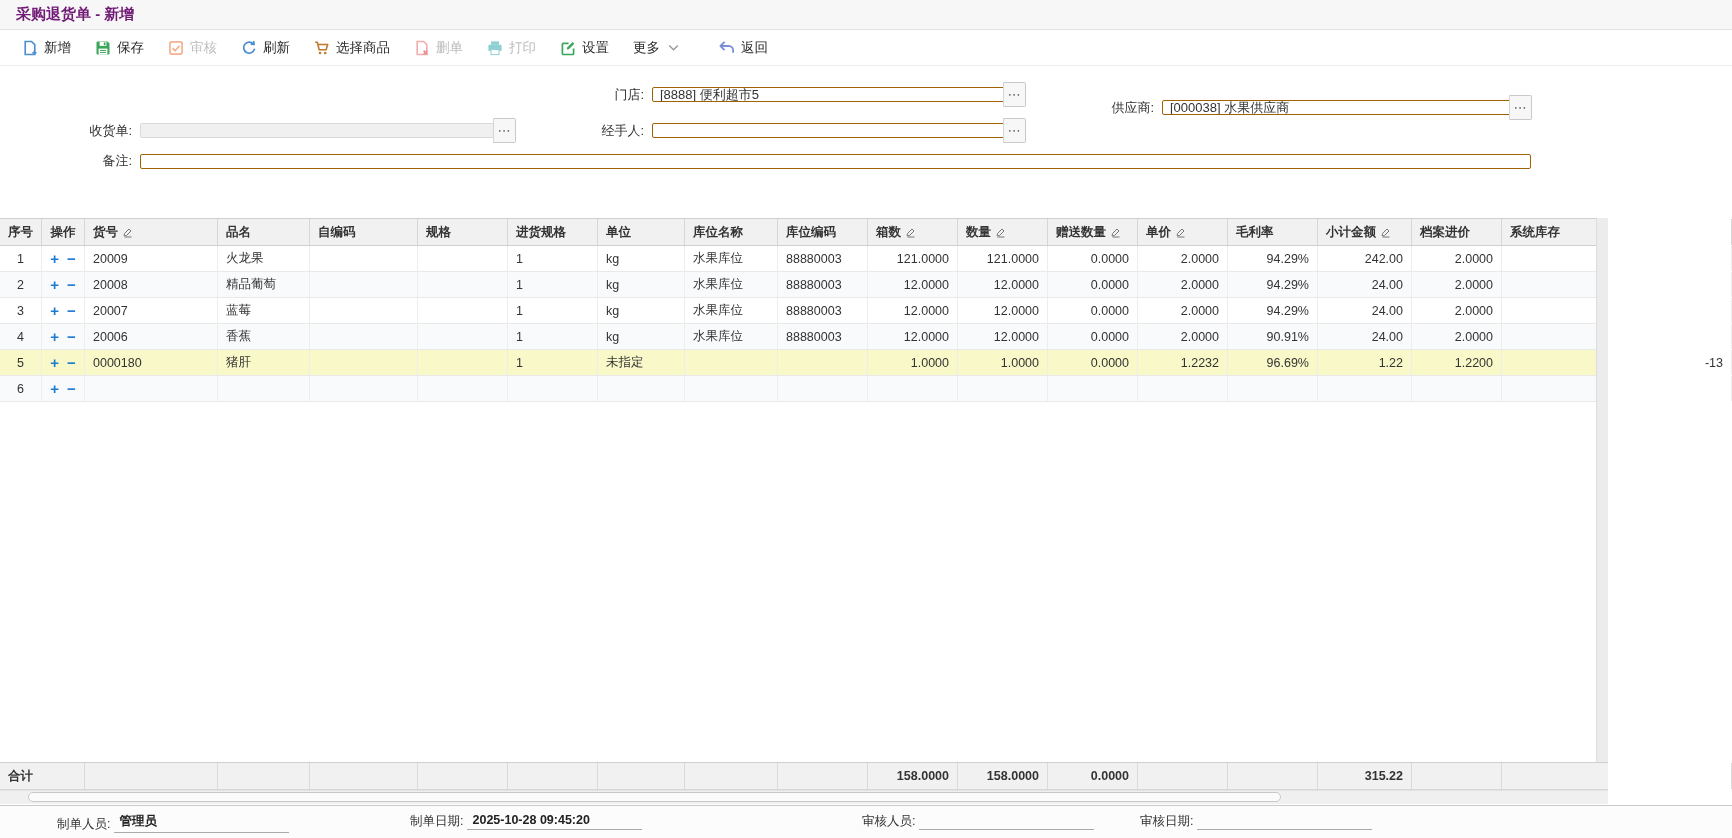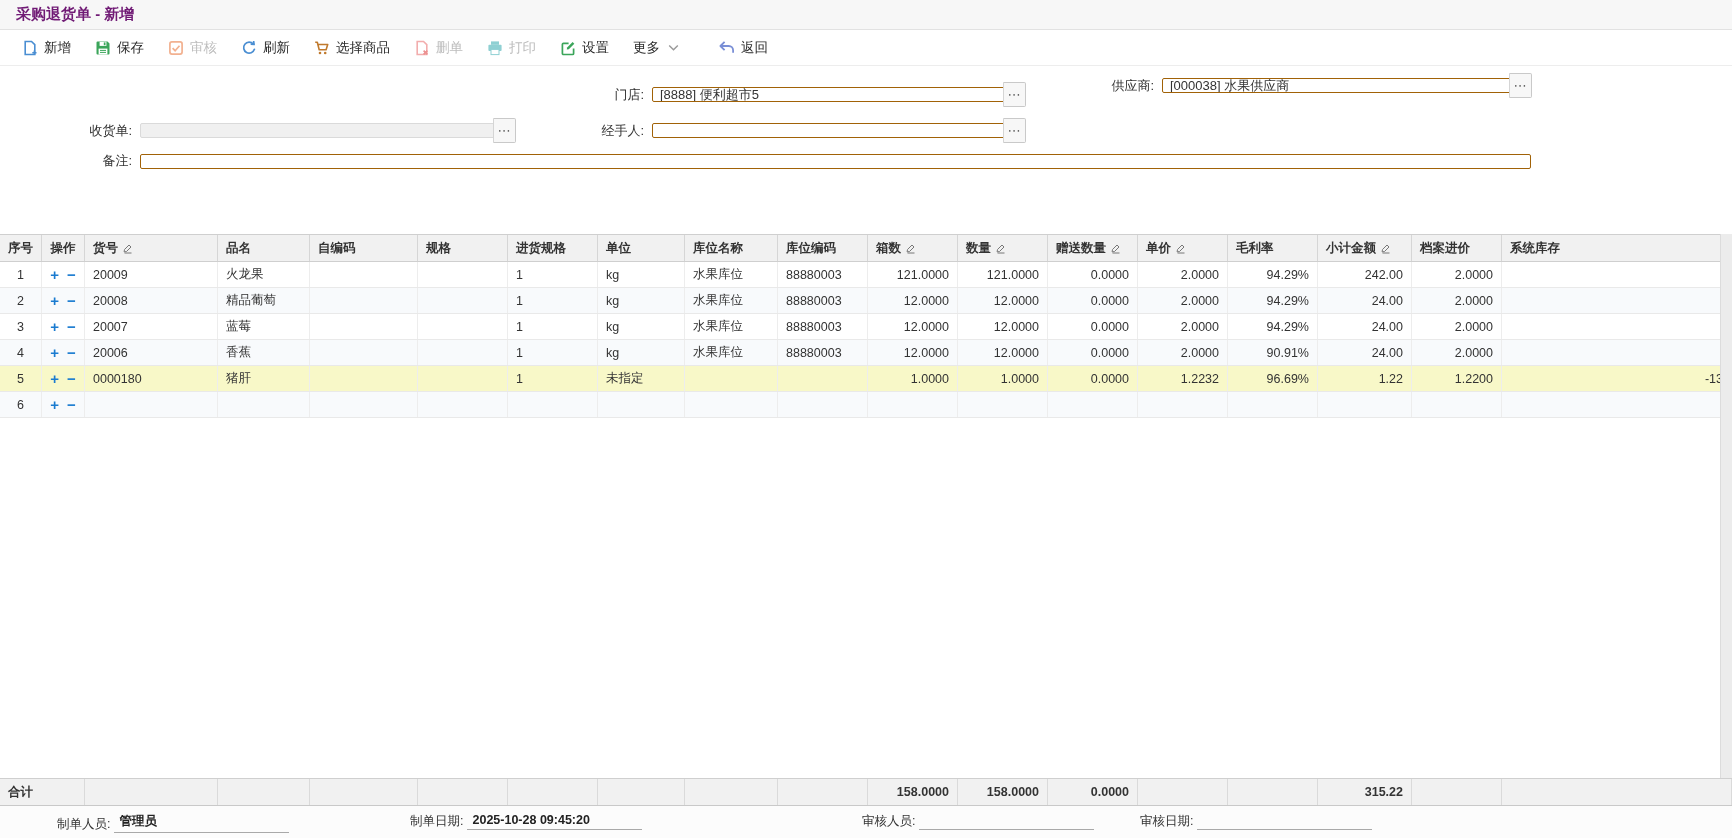--- a/index.html
+++ b/index.html
@@ -36,21 +36,21 @@
     background:#fff;font:inherit;font-size:13px;padding:0 7px;color:#333;outline:none;
   }
   .inp.dis{background:#f0f0f0;border-color:#dadada;}
   .has-ell .inp{border-radius:2px 0 0 2px;}
   .ell{
     width:23px;height:25px;box-sizing:border-box;border:1px solid #c9c9c9;border-left:1px solid #d5d5d5;
     margin-left:-1px;background:#f7f7f7;color:#666;display:flex;align-items:center;justify-content:center;
     font-size:13px;cursor:pointer;border-radius:0 2px 2px 0;letter-spacing:1px;
   }
   
-  .grid{position:absolute;top:234px;left:0;width:1732px;height:586px;}
+  .grid{position:absolute;top:218px;left:0;width:1608px;height:586px;}
   .g-head{display:flex;height:28px;background:#f1f1f1;border-top:1px solid #cfcfcf;border-bottom:1px solid #cfcfcf;box-sizing:border-box;}
   .gc{
     box-sizing:border-box;padding:0 8px;display:flex;align-items:center;
     overflow:hidden;white-space:nowrap;flex:none;font-size:12.5px;color:#333;
   }
   .g-head .gc{border-right:1px solid #d6d6d6;font-weight:bold;gap:5px;}
   .g-body{height:516px;background:#fff;position:relative;}
   .g-row{display:flex;height:26px;border-bottom:1px solid #e9e9e9;box-sizing:border-box;background:#fff;}
   .g-row.alt{background:#f8fafc;}
   .g-row.hl{background:#f8f8c8;}
@@ -171,21 +171,21 @@
   </button>
 </div>
 
 <div class="form-area">
 
   <div class="ff has-ell" style="left:556px;top:15px;">
     <span class="flabel" style="width:96px;">门店:</span>
     <input class="inp" style="width: 352px;" value="[8888] 便利超市5">
     <span class="ell">⋯</span>
   </div>
-  <div class="ff has-ell" style="left:1062px;top:6px;">
+  <div class="ff has-ell" style="left:1062px;top:28px;">
     <span class="flabel" style="width:100px;">供应商:</span>
     <input class="inp" style="width: 348px;" value="[000038] 水果供应商">
     <span class="ell">⋯</span>
   </div>
 
   <div class="ff has-ell" style="left:8px;top:51px;">
     <span class="flabel" style="width:132px;">收货单:</span>
     <input class="inp dis" style="width: 354px;" disabled="" value="">
     <span class="ell">⋯</span>
   </div>

